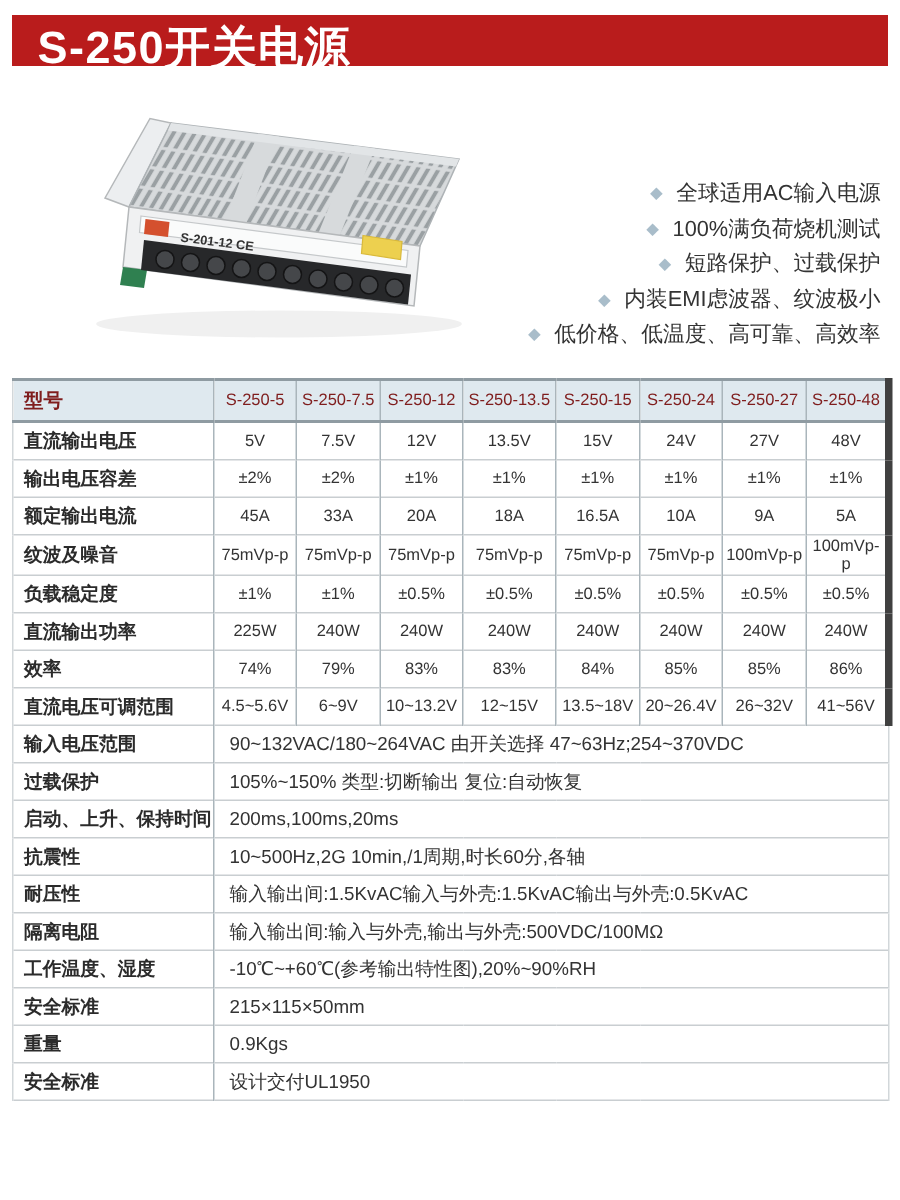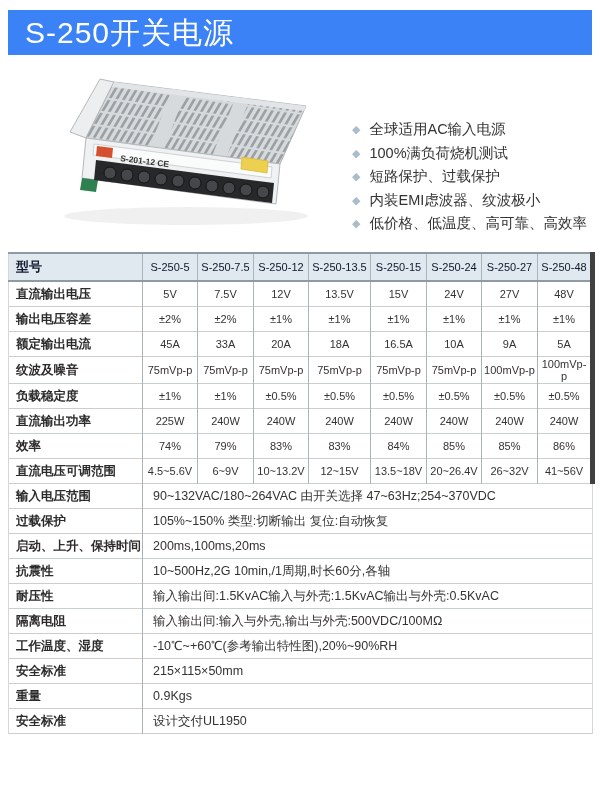--- a/index.html
+++ b/index.html
@@ -3,46 +3,46 @@
 <meta charset="utf-8">
 <style>
   html,body { margin:0; padding:0; }
   body {
     width:600px; height:800px; position:relative;
     background:#ffffff; overflow:hidden;
     font-family:"Liberation Sans", sans-serif;
     -webkit-font-smoothing:antialiased;
   }
   .title-bar {
-    position:absolute; left:8px; top:10px; width:584px; height:45px;
-    background:#3b82f6; color:#ffffff; box-sizing:border-box;
-    font-size:30px; font-weight:normal; line-height:45px; padding-left:17px;
+    position:absolute; left:8px; top:10px; width:584px; height:34px;
+    background:#b91c1c; color:#ffffff; box-sizing:border-box;
+    font-size:30px; font-weight:bold; line-height:45px; padding-left:17px;
     letter-spacing:1px;
   }
   .product-row { position:absolute; left:8px; top:68px; width:584px; height:180px; }
   .ps-svg { position:absolute; left:28px; top:6px; }
-  .features { position:absolute; left:344px; top:50px; margin:0; padding:0; list-style:none; }
+  .features { position:absolute; left:344px; top:50px; margin:0; padding:0; list-style:none;text-align:right; }
   .features li {
     font-size:14.5px; color:#333333; line-height:22.5px; white-space:nowrap;
   }
   .features .diamond {
     display:inline-block; font-size:11px; color:#a9bdca; margin-right:9px;
     transform:translateY(-1px);
   }
   .spec-table {
     position:absolute; left:8px; top:252px; width:584px;
     border-collapse:collapse; table-layout:fixed;
     font-size:11px; color:#333333;
     border-bottom:1px solid #c9ced1;
   }
   .spec-table td { height:22px; border-top:1px solid #c9ced1; vertical-align:middle; overflow:hidden; }
   .spec-table tr.hdr td {
     background:#dfe9ef; height:24px;
     border-top:2px solid #8f9ba2; border-bottom:2px solid #8f9ba2;
-    color:#0f172a;
+    color:#7f1d1d;
   }
   .spec-table td.lbl {
     font-size:12.5px; font-weight:bold; color:#2b2b2b;
     text-align:left; padding-left:7px; white-space:nowrap;
     border-left:1px solid #d2d7da;
   }
   .spec-table tr.hdr td.lbl { font-size:13px; }
   .spec-table td.val { text-align:center; border-left:1px solid #aab5bb; }
   .spec-table td.mdl { text-align:center; border-left:1px solid #aab5bb; font-size:11px; }
   .spec-table td.span-val {

